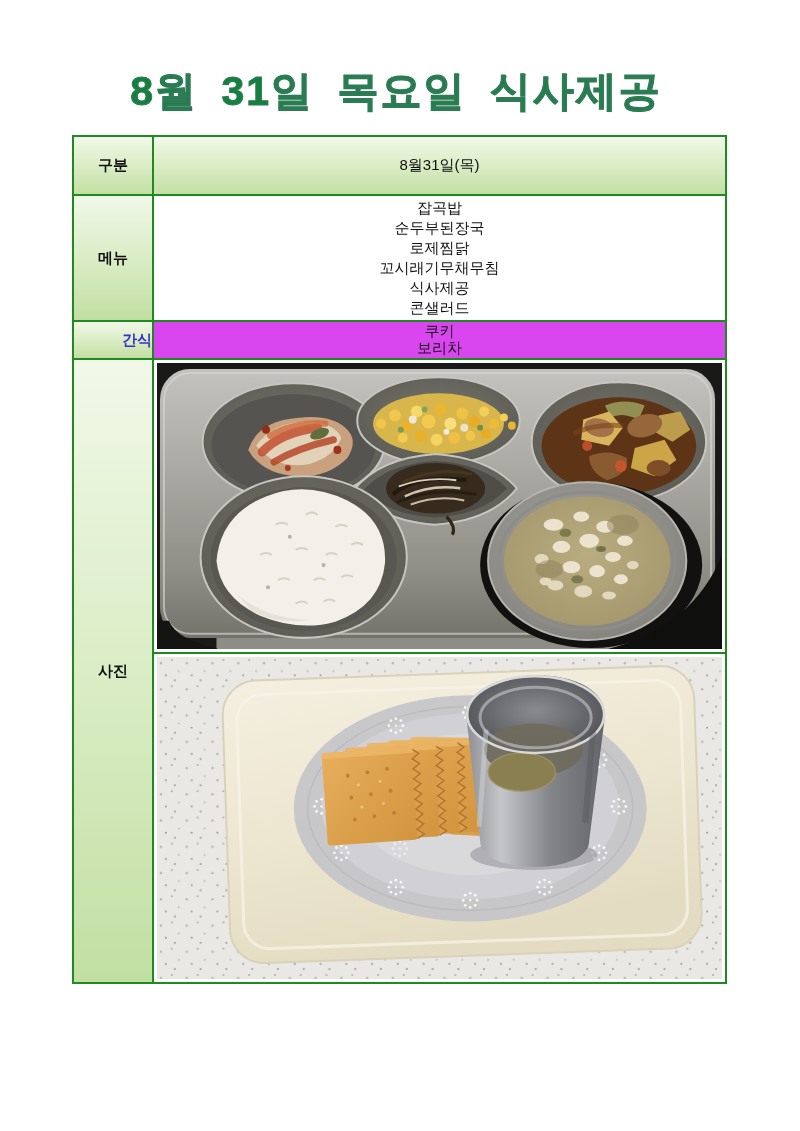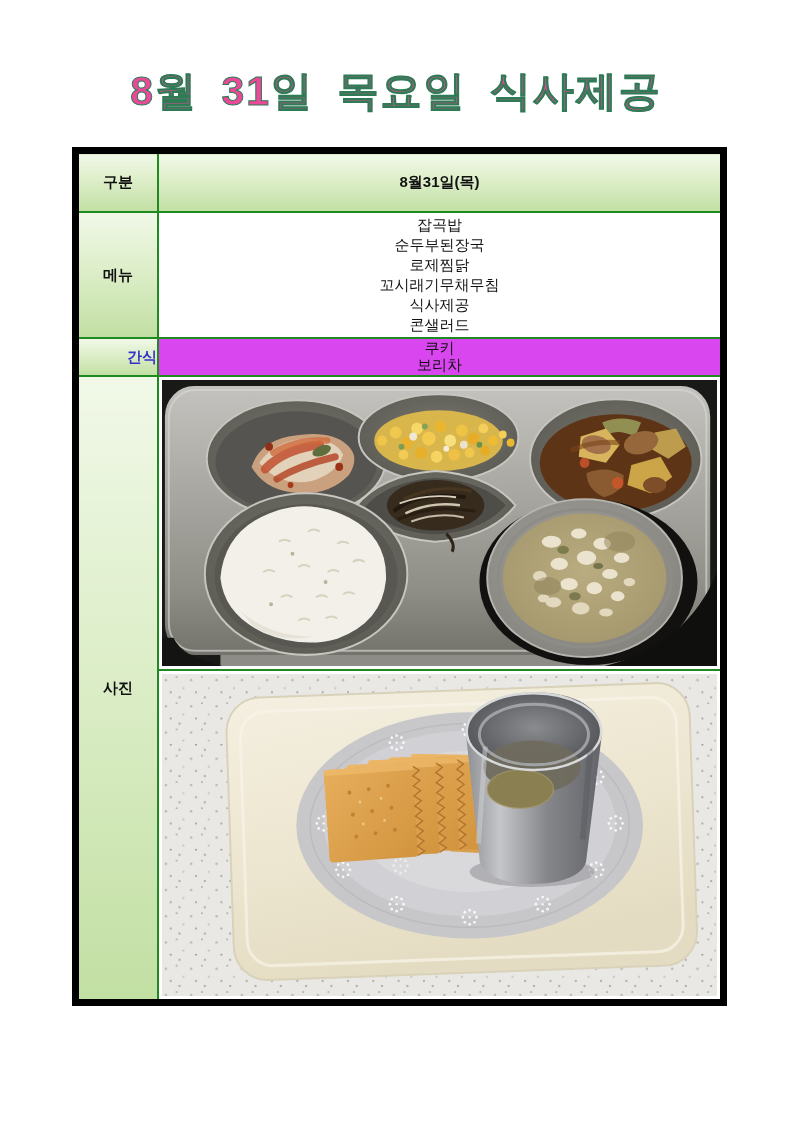--- a/index.html
+++ b/index.html
@@ -5,42 +5,42 @@
   html,body { margin:0; padding:0; background:#ffffff; }
   .page {
     position:relative; width:800px; height:1131px; margin:0 auto;
     background:#ffffff; overflow:hidden;
     font-family:"Liberation Sans","DejaVu Sans",sans-serif;
   }
   .title {
     position:absolute; left:0; right:8px; top:64px;
     text-align:center;
     font-size:41px; font-weight:800; letter-spacing:2px; word-spacing:10px;
-    color:#ec4899;
+    color:#15803d;
     -webkit-text-stroke:1px #2d7c55;
   }
   table.meal-table {
-    position:absolute; left:72px; top:147px;
+    position:absolute; left:72px; top:135px;
     width:655px; table-layout:fixed;
     border-collapse:collapse;
-    border:7px solid #000000;
+    border:1px solid #000000;
   }
   .meal-table th, .meal-table td {
     border:2px solid #1f8a1f;
     padding:0; margin:0;
     font-size:15px; color:#111;
     text-align:center; vertical-align:middle;
   }
   .meal-table th.lbl {
     width:78px; font-weight:bold;
     background:linear-gradient(180deg,#f1f8e8 0%, #ddeec9 45%, #c2dfa3 100%);
   }
   .meal-table td.hdr {
     background:linear-gradient(180deg,#f1f8e8 0%, #ddeec9 45%, #c2dfa3 100%);
-    font-weight:700;
+    font-weight:400;
   }
   .row-category th, .row-category td { height:57px; }
   .row-menu td, .row-menu th { height:124px; }
   .row-snack td, .row-snack th { height:36px; }
   .menu-cell { background:#fff; }
   .menu-line { line-height:20px; }
   .snack-cell { background:#d946ef;font-family:Liberation Serif, serif; }
   .snack-line { line-height:17px; }
   th.snack-lbl { color:#3333cc;text-align:right; }
   td.photo-cell { background:#ffffff; padding:3px; }

